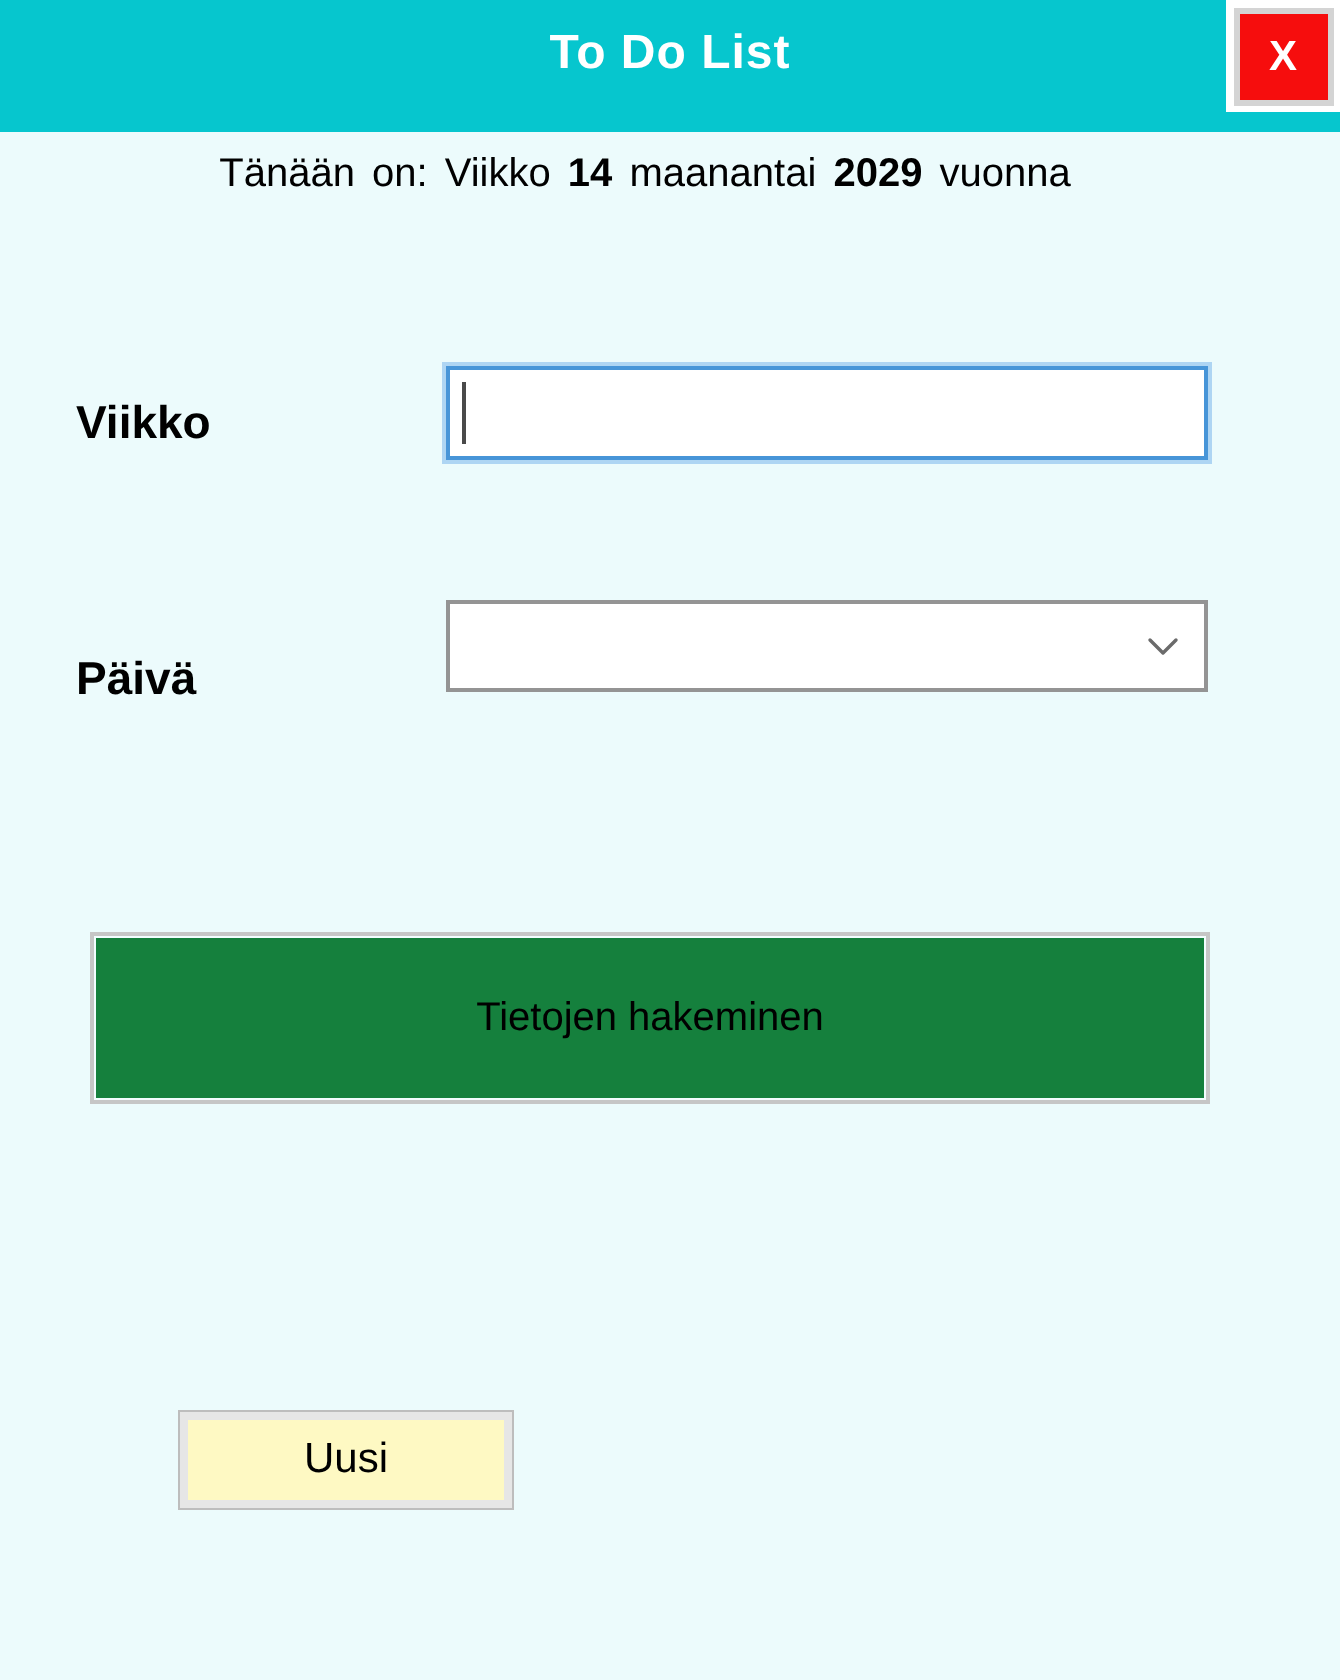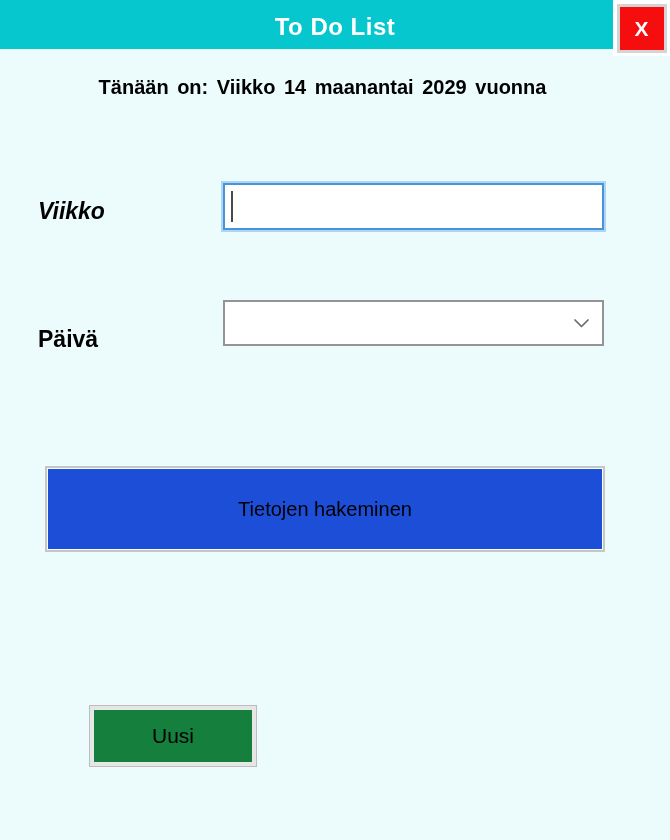--- a/index.html
+++ b/index.html
@@ -9,21 +9,21 @@
     width: 670px;
     height: 840px;
     background: #ecfbfc;
     font-family: "Liberation Sans", sans-serif;
     overflow: hidden;
   }
   
   .titlebar {
     position: absolute;
     left: 0; top: 0;
-    width: 670px; height: 49px;
+    width: 670px; height: 66px;
     background: #06c6ce;
     color: #ffffff;
     font-size: 24px;
     font-weight: 700;
     text-align: center;
     line-height: 53px;
     letter-spacing: 0.5px;
   }
   .close-wrap {
     position: absolute;
@@ -51,31 +51,31 @@
   .today-line {
     position: absolute;
     left: 0; top: 76px;
     width: 645px;
     text-align: center;
     font-size: 20px;
     color: #000000;
     word-spacing: 3px;
     white-space: nowrap;
   }
-  .today-line .w { font-weight: 700; margin-top: 32px; }
+  .today-line .w { font-weight: 400; margin-top: 32px; }
   .today-line .n { font-weight: 700; }
   
   .field-label {
     position: absolute;
     left: 38px;
     font-size: 23px;
     font-weight: 700;
     color: #000000;
   }
-  .week-label { top: 198px; font-style: italic; }
+  .week-label { top: 198px; }
   .day-label  { top: 302px; margin-top: 24px; }
 
   .week-input-wrap {
     position: absolute;
     left: 223px; top: 183px;
     width: 381px; height: 47px;
   }
   .week-input {
     width: 100%; height: 100%;
     border: 2px solid #4795d8;
@@ -103,33 +103,33 @@
     align-items: center;
     justify-content: flex-end;
     padding-right: 12px;
     font-size: 19px;
   }
   
   .fetch-btn {
     position: absolute;
     left: 45px; top: 466px;
     width: 560px; height: 86px;
-    background: #1d4ed8;
+    background: #15803d;
     border: 2px solid #c6c6c6;
     box-shadow: inset 0 0 0 1px #f2fdfe;
     font-family: "Liberation Sans", sans-serif;
     font-size: 20px;
     color: #000000;
     cursor: pointer;
   }
   .new-btn {
     position: absolute;
     left: 89px; top: 705px;
-    width: 168px; height: 62px;
-    background: #15803d;
+    width: 168px; height: 50px;
+    background: #fef9c3;
     border: 1px solid #bdbdbd;
     box-shadow: inset 0 0 0 4px #e6e6e6;
     font-family: "Liberation Sans", sans-serif;
     font-size: 21px;
     color: #000000;
     cursor: pointer;
   }
 </style>
 </head>
 <body>

